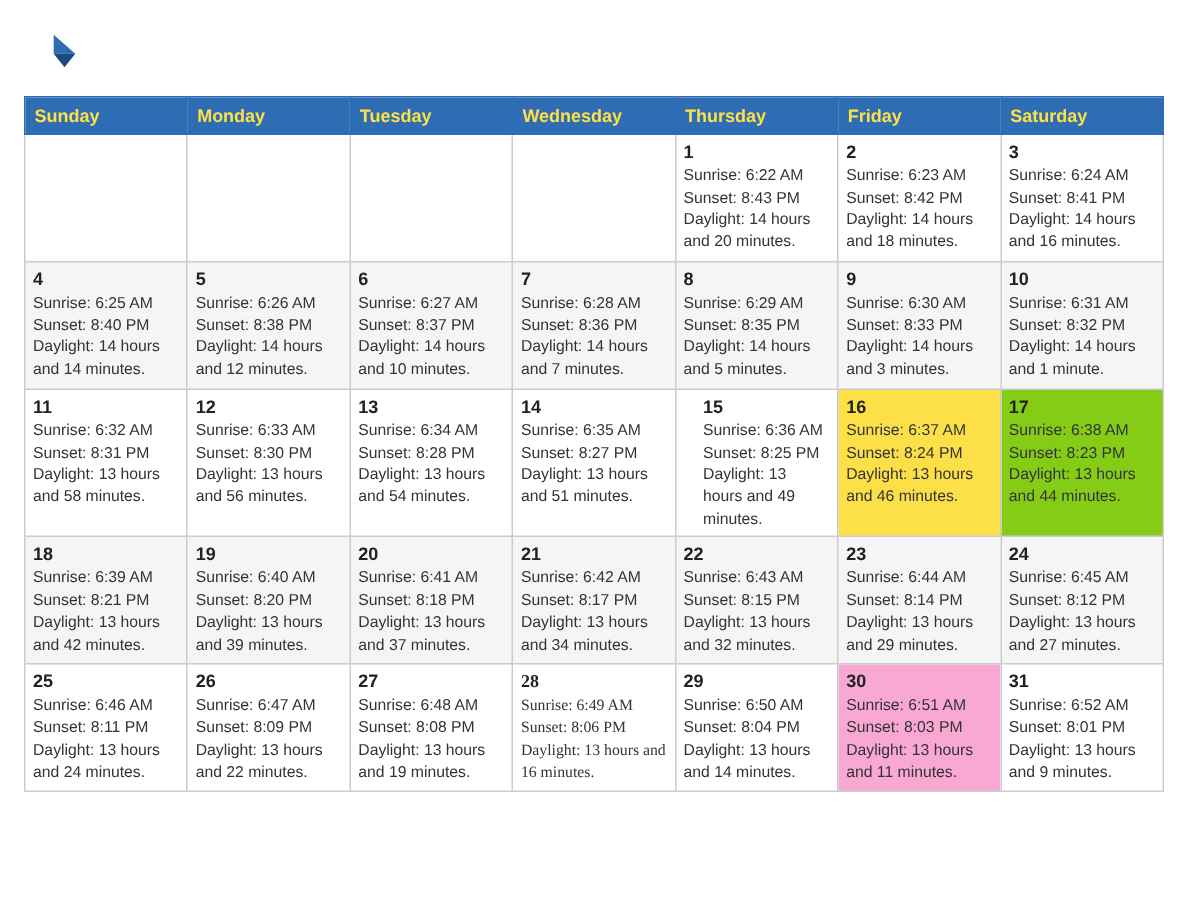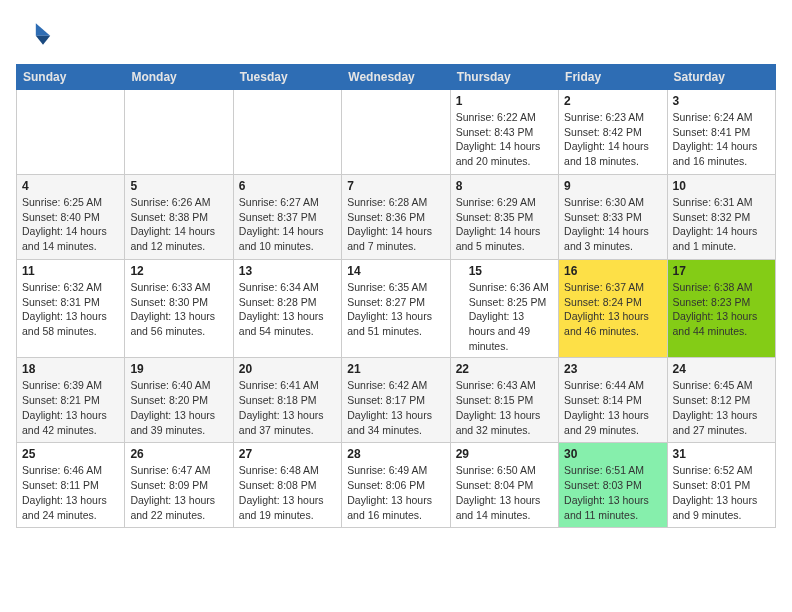--- a/index.html
+++ b/index.html
@@ -46,21 +46,21 @@
       font-size: 16px;
       color: #555;
     }
     .calendar {
       width: 100%;
       border-collapse: collapse;
       font-size: 11px;
     }
     .calendar th {
       background-color: #2e6db4;
-      color: #e5e5e5;
+      color: #fde047;
       padding: 5px 6px;
       text-align: left;
       font-size: 12px;
       border: 1px solid #2e6db4;
     }
     .calendar td {
       border: 1px solid #ccc;
       padding: 4px 5px;
       vertical-align: top;
       width: calc(100% / 7);
@@ -319,35 +319,35 @@
 Daylight: 13 hours
 and 22 minutes.</div>
         </td>
         <td style="background-color: rgb(255, 255, 255);">
           <div class="day-number">27</div>
           <div class="day-detail">Sunrise: 6:48 AM
 Sunset: 8:08 PM
 Daylight: 13 hours
 and 19 minutes.</div>
         </td>
-        <td style="background-color: rgb(255, 255, 255);">
+        <td style="background-color: rgb(255, 255, 255); font-family: Liberation Serif, serif;">
           <div class="day-number">28</div>
           <div class="day-detail">Sunrise: 6:49 AM
 Sunset: 8:06 PM
 Daylight: 13 hours
 and 16 minutes.</div>
         </td>
         <td style="background-color: rgb(255, 255, 255);">
           <div class="day-number">29</div>
           <div class="day-detail">Sunrise: 6:50 AM
 Sunset: 8:04 PM
 Daylight: 13 hours
 and 14 minutes.</div>
         </td>
-        <td style="background-color: #86efac;">
+        <td style="background-color: #f9a8d4;">
           <div class="day-number">30</div>
           <div class="day-detail">Sunrise: 6:51 AM
 Sunset: 8:03 PM
 Daylight: 13 hours
 and 11 minutes.</div>
         </td>
         <td style="background-color: rgb(255, 255, 255);">
           <div class="day-number">31</div>
           <div class="day-detail">Sunrise: 6:52 AM
 Sunset: 8:01 PM

